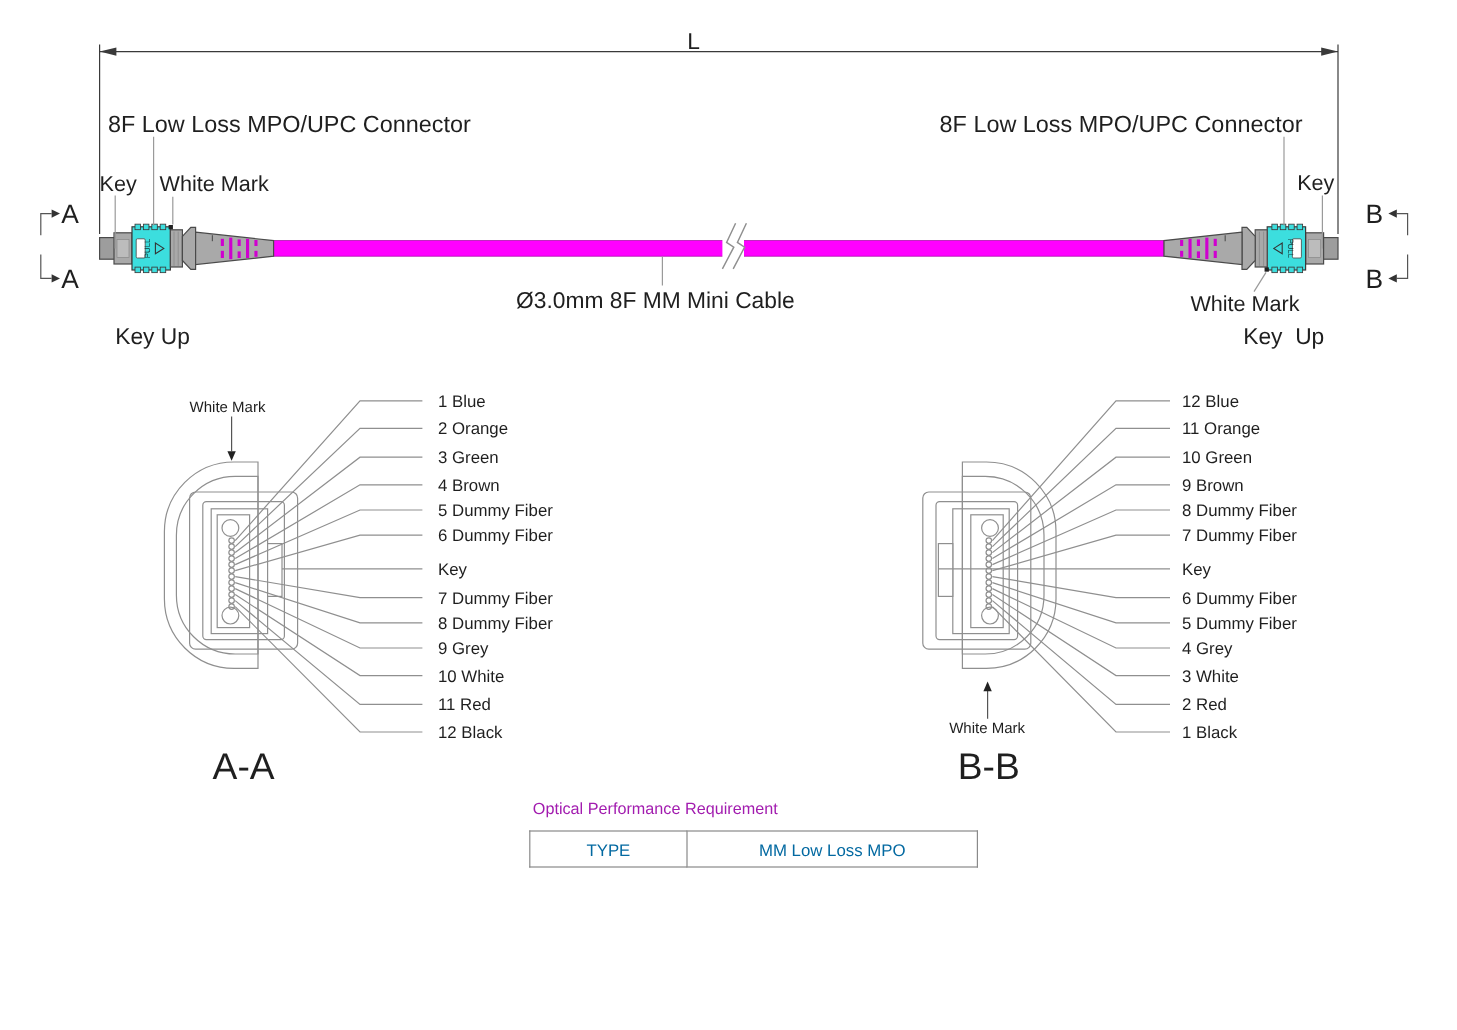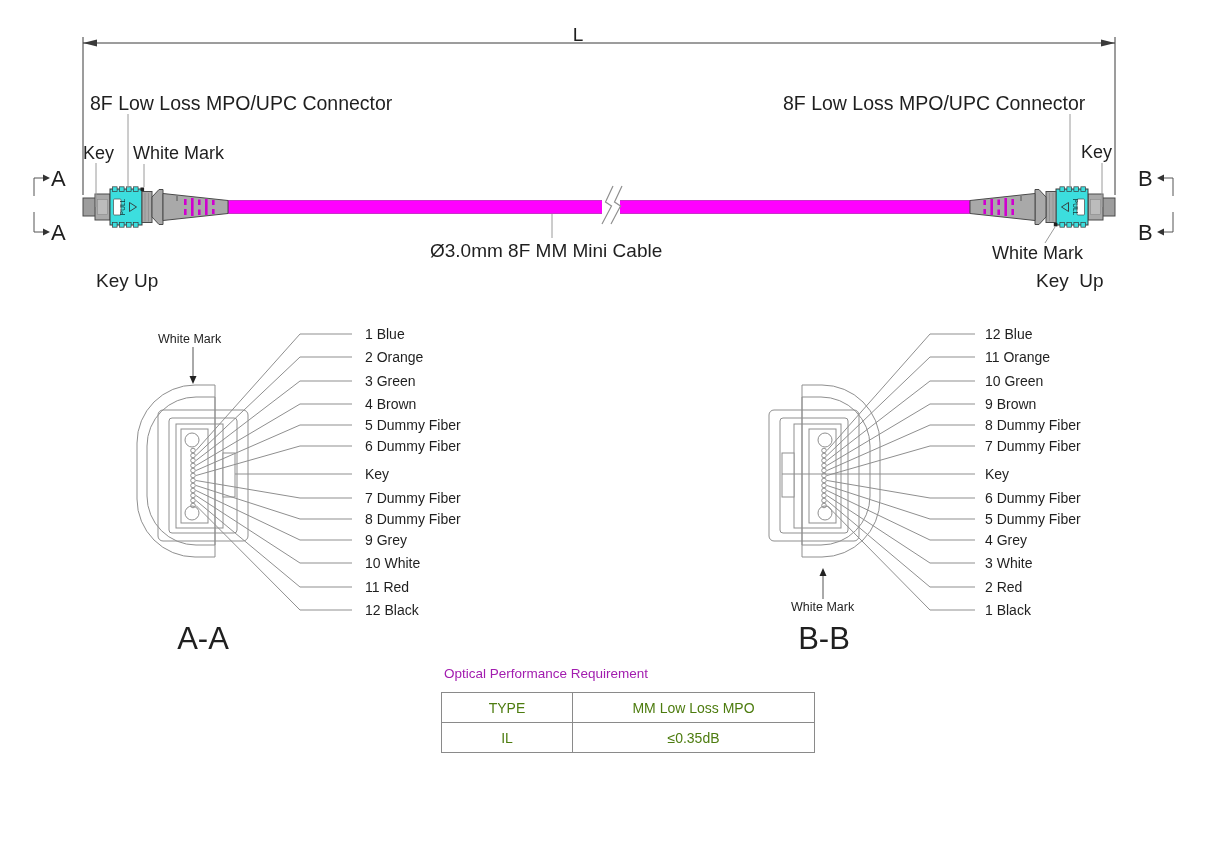--- a/index.html
+++ b/index.html
@@ -15,21 +15,21 @@
   .lbl-cap{font-size:31px;}
   .pull-txt{font-size:6.5px;fill:#133;}
   .fan-line{stroke:#8f8f8f;stroke-width:1;fill:none;}
   .leader{stroke:#9a9a9a;stroke-width:1;fill:none;}
   .dim-line{stroke:#3a3a3a;stroke-width:1;fill:none;}
   .sec-line{stroke:#555;stroke-width:1;fill:none;}
   
   #opt-title{position:absolute;left:444px;top:666px;font-size:13.5px;color:#a21caf;}
   #opt-table{position:absolute;left:441px;top:692px;border-collapse:collapse;}
   #opt-table td{border:1px solid #8a8a8a;height:29px;text-align:center;vertical-align:middle;
-                font-size:14px;color:#4d7c0f;padding:0;}
+                font-size:14px;color:#0369a1;padding:0;}
   #opt-table td.c1{width:130px;}
   #opt-table td.c2{width:241px;}
 </style>
 </head>
 <body>
 
 <div id="page">
 
 <svg width="1214" height="858" viewBox="0 0 1214 858" xmlns="http://www.w3.org/2000/svg">
 
@@ -225,20 +225,16 @@
 </svg>
 
 
 <div id="opt-title">Optical Performance Requirement</div>
 <table id="opt-table">
   <tbody>
     <tr>
       <td class="c1">TYPE</td>
       <td class="c2">MM Low Loss MPO</td>
     </tr>
-    <tr>
-      <td class="c1">IL</td>
-      <td class="c2">≤0.35dB</td>
-    </tr>
   </tbody>
 </table>
 
 </div>
 
 </body></html>

